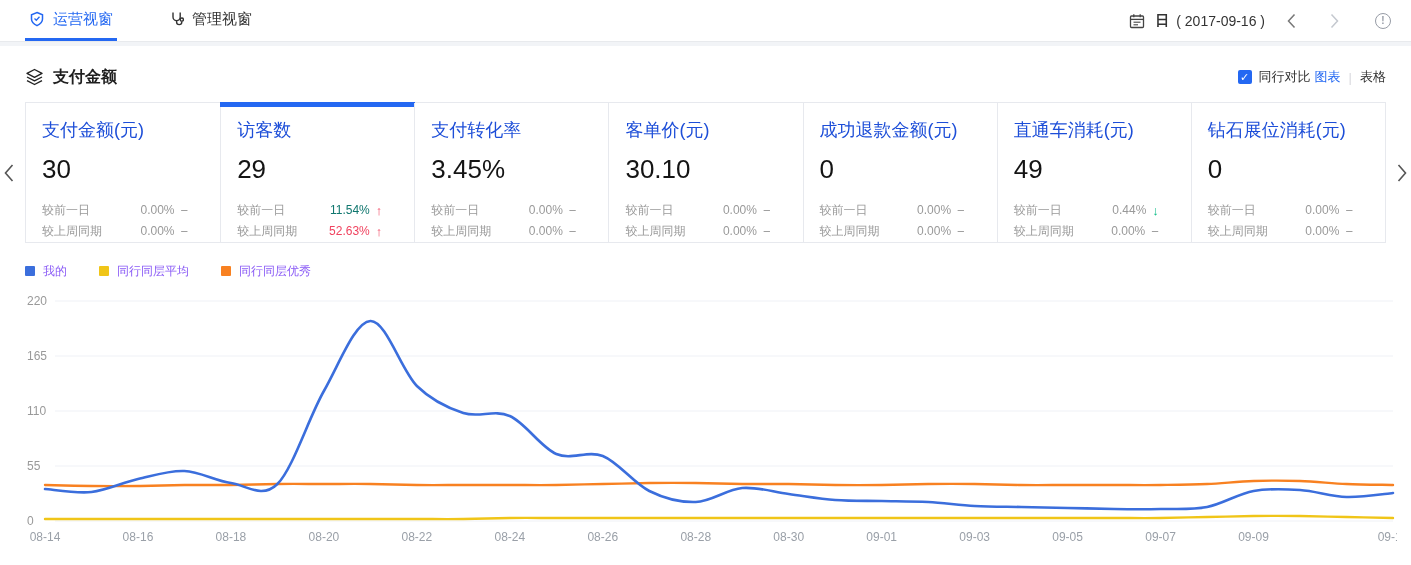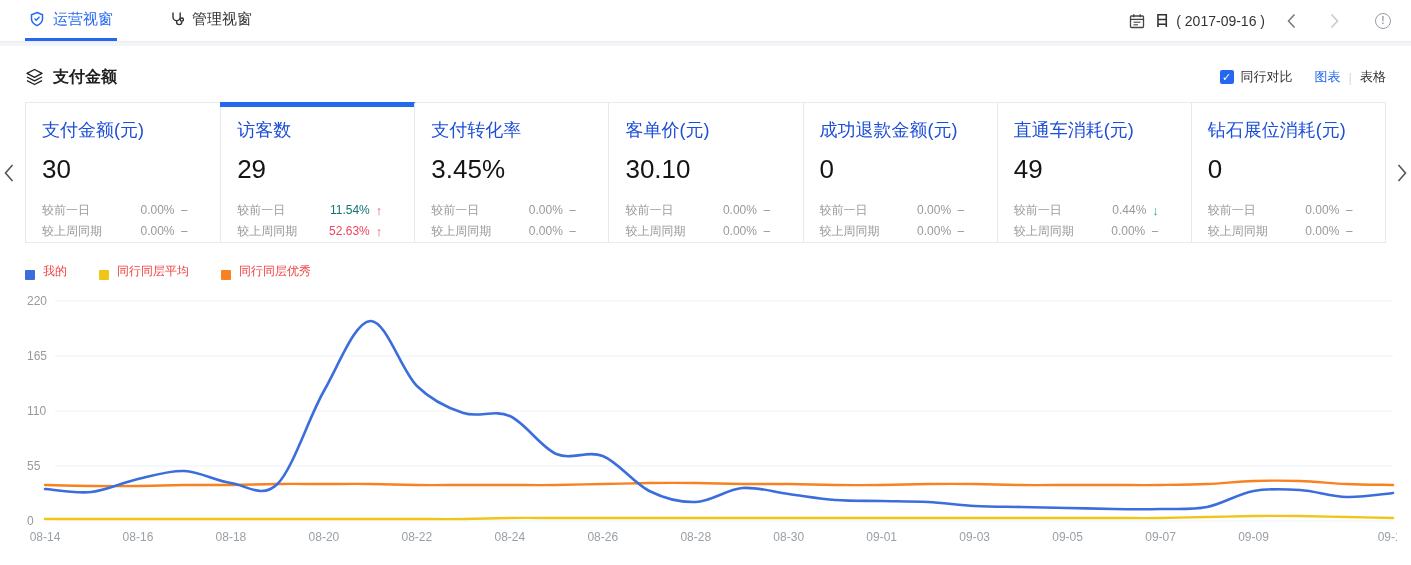--- a/index.html
+++ b/index.html
@@ -25,21 +25,21 @@
   
   main { padding:0; }
   .section-head { margin:14px 25px 0; height:34px; display:flex; align-items:center; }
   .section-title { display:flex; align-items:center; gap:9px; font-size:16px; font-weight:bold; color:#1f1f1f; }
   .section-right { margin-left:auto; display:flex; align-items:center; font-size:13px; color:#333; }
   .checkbox { width:14px; height:14px; background:#2468f2; border-radius:2px; color:#fff;
     font-size:11px; line-height:14px; text-align:center; margin-right:7px; cursor:pointer; }
   .view-link { cursor:pointer; }
   .view-link.active { color:#2468f2; }
   .view-sep { color:#d8d8de; margin:0 8px; }
-  .compare-label { margin-right:22px;text-align:center; }
+  .compare-label { margin-right:4px;text-align:center; }
 
   
   .cards-wrap { position:relative; margin:8px 25px 0; }
   .cards { display:grid; grid-template-columns:repeat(7,1fr); border:1px solid #e7e9ee; background:#fff; }
   .card { position:relative; min-height:138px; padding:15px 16px 0; cursor:pointer; }
   .card + .card { border-left:1px solid #e7e9ee; }
   .card.selected::before { content:""; position:absolute; top:-1px; left:-1px; right:-1px;
     height:5px; background:#2468f2; }
   .card-title { font-size:18px; color:#1d4ed8; margin-bottom:10px; }
   .card-value { font-size:26px; color:#141414; font-weight:500; line-height:34px; margin-bottom:14px; }
@@ -50,21 +50,21 @@
   .trend { font-weight:bold; font-size:13px; }
   .t-up { color:#f0435f; }
   .t-down { color:#0bbd87; }
   .t-flat { color:#999; font-weight:normal; }
   .car-arrow { position:absolute; top:50%; transform:translateY(-50%); cursor:pointer; line-height:0; }
   .car-arrow.left { left:-21px; }
   .car-arrow.right { right:-21px; }
 
   
   .legend { margin:20px 0 0 25px; display:flex; align-items:center; gap:32px; height:16px; }
-  .legend-item { display:flex; align-items:flex-end; gap:8px; font-size:12px; color:#ef4444; }
+  .legend-item { display:flex; align-items:center; gap:8px; font-size:12px; color:#8b5cf6; }
   .legend-item .sw { width:10px; height:10px; border-radius:1px; display:inline-block; }
   .chart-box { margin:12px 0 0 25px; }
   .grid-line { stroke:#eff1f6; stroke-width:1; }
   .ylab { fill:#999; font-size:12px; }
   .xlab { fill:#9aa0a8; font-size:12px; text-anchor:middle; }
 </style>
 </head>
 <body>
 
 <header class="topbar">

